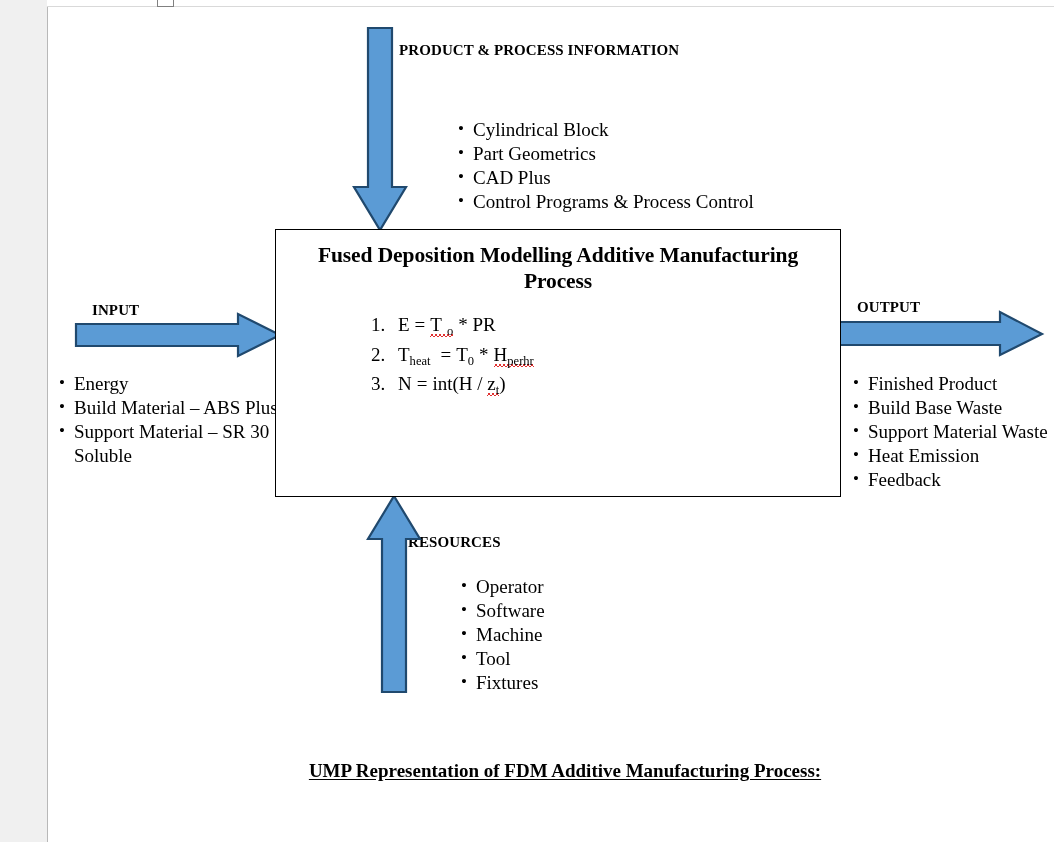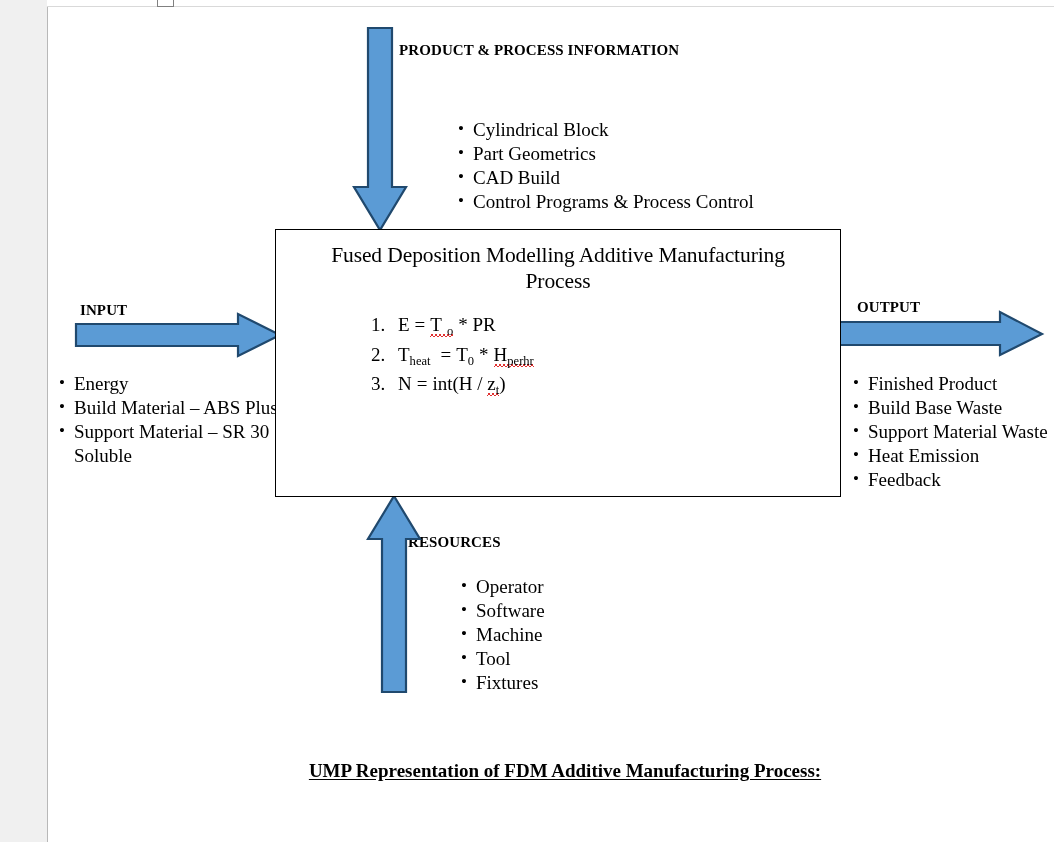--- a/index.html
+++ b/index.html
@@ -58,21 +58,21 @@
   #process-box {
     position: absolute;
     left: 275px; top: 229px;
     width: 566px; height: 268px;
     border: 1.6px solid #000000;
     background: #ffffff;
     box-sizing: border-box;
     z-index: 5;
   }
   #process-title {
-    font-weight: normal;
+    font-weight: bold;
     font-size: 21.5px;
     line-height: 26px;
     text-align: center;
     padding: 12px 22px 0 22px;
     letter-spacing: -0.1px;
   }
   #equations-area {
     padding: 18px 0 0 12px;
     font-size: 19px;
     line-height: 23px;
@@ -114,21 +114,21 @@
 
   
   .heading {
     position: absolute;
     font-weight: bold;
     font-size: 15px;
     line-height: 23px;
     letter-spacing: 0.1px;
   }
   #heading-product  { left: 399px; top: 39px;  width: 300px; }
-  #heading-input    { left: 80px;  top: 299px; }
+  #heading-input    { left: 92px;  top: 299px; }
   #heading-output   { left: 846px; top: 296px; margin-left: 11px; }
   #heading-resources{ left: 408px; top: 531px; }
 
   ul.bullets {
     position: absolute;
     margin: 0;
     padding: 0 0 0 18px;
     list-style: none;
     font-size: 19px;
     line-height: 24px;
@@ -196,21 +196,21 @@
         <li>T<span class="sub">heat</span><span class="sp"></span><span class="sp"></span>=<span class="sp"></span>T<span class="sub">0</span><span class="sp"></span>*<span class="sp"></span><span class="squig">H<span class="sub">perhr</span></span></li>
         <li>N<span class="sp"></span>=<span class="sp"></span>int(H / <span class="squig">z<span class="sub">t</span></span>)</li>
       </ol>
     </div>
   </div>
 
   <div class="heading" id="heading-product">PRODUCT &amp; PROCESS INFORMATION</div>
   <ul class="bullets" id="list-product">
     <li>Cylindrical Block</li>
     <li>Part Geometrics</li>
-    <li>CAD Build</li>
+    <li>CAD Plus</li>
     <li>Control Programs &amp; Process Control</li>
   </ul>
 
   <div class="heading" id="heading-input">INPUT</div>
   <ul class="bullets" id="list-input">
     <li>Energy</li>
     <li>Build Material – ABS Plus</li>
     <li>Support Material – SR 30 Soluble</li>
   </ul>
 

